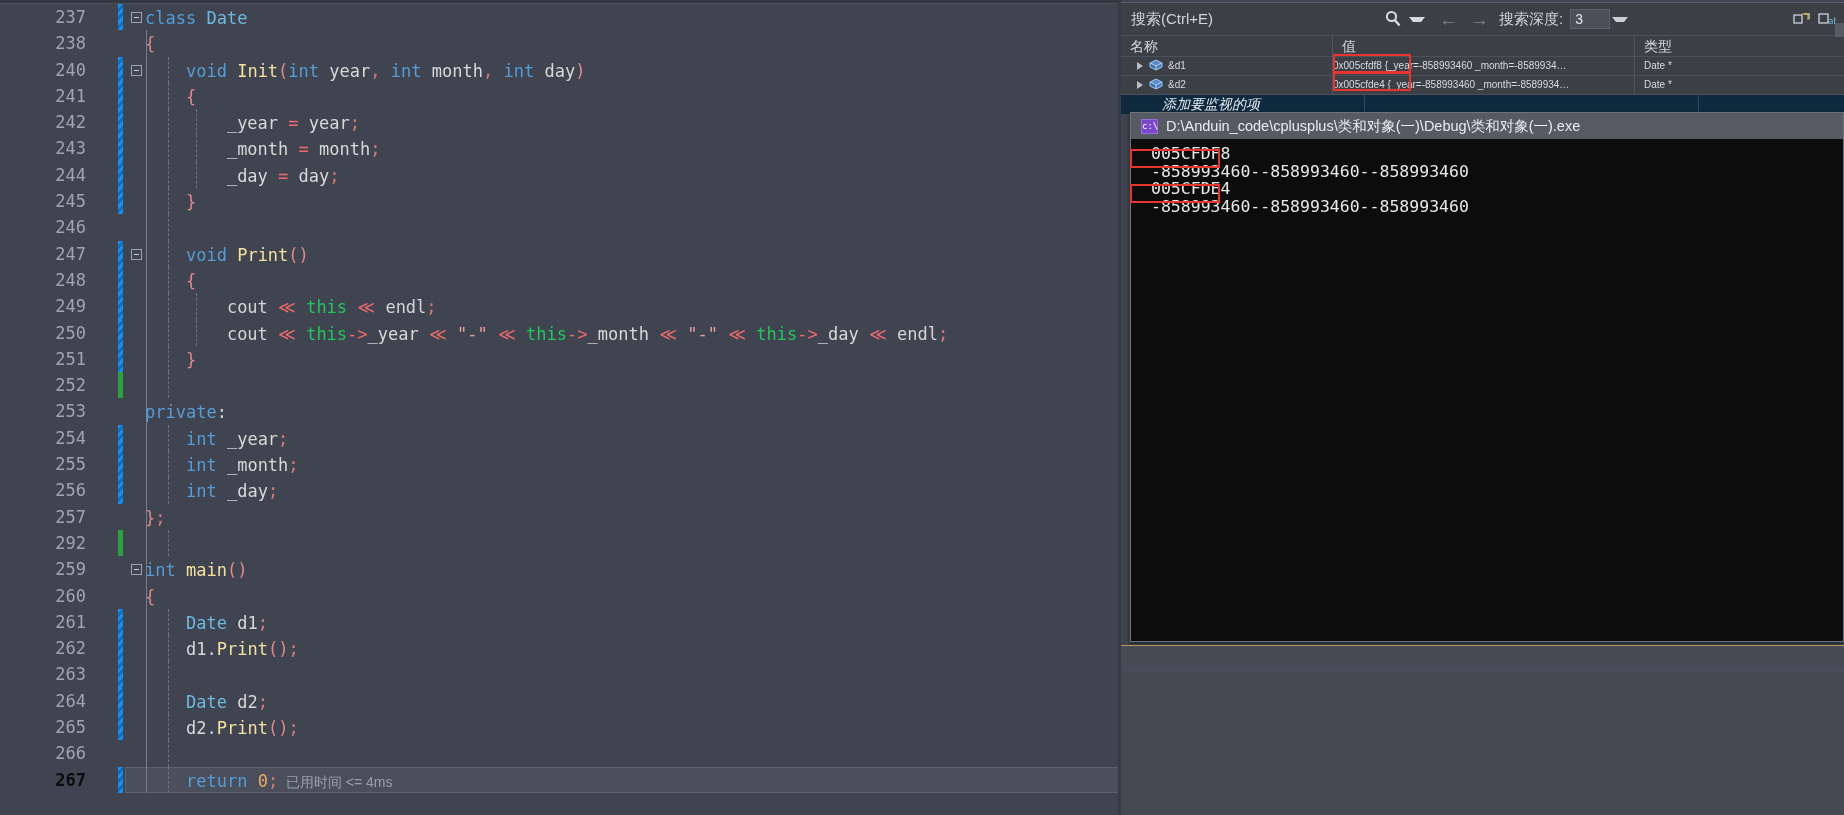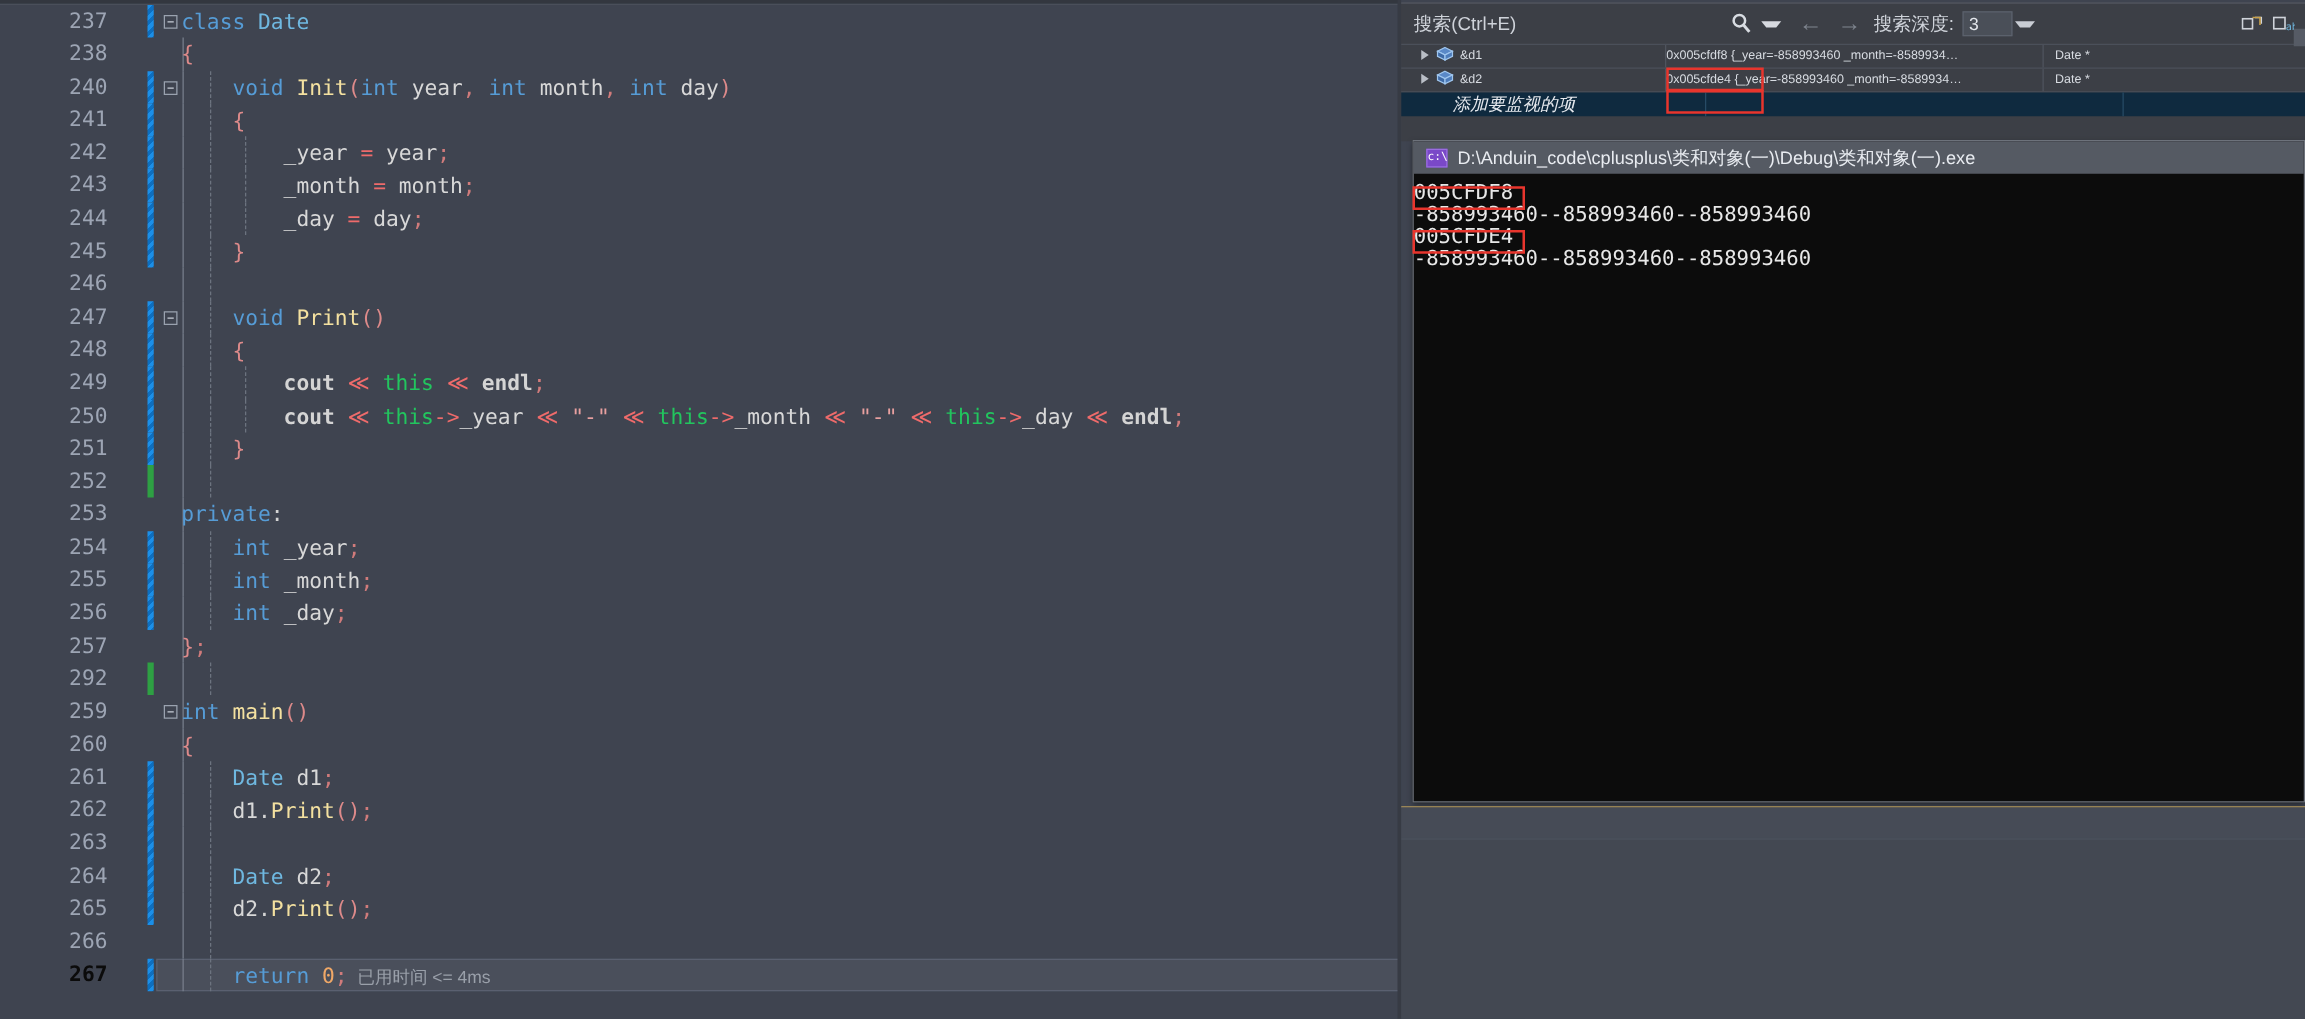--- a/index.html
+++ b/index.html
@@ -43,21 +43,21 @@
   .vline{
     position:absolute;top:0;width:1px;height:100%;background:#787f8c;
   }
   .vline.dash{background:none;border-left:1px dashed #6c737f;width:0;}
   .code{position:absolute;left:145px;top:1px;}
 
   
   .t-key{color:#569cd6;}
   .t-cls{color:#6fb8e0;}
   .t-fn{color:#f4e1a0;text-align:right;}
-  .t-plain{color:#d4d4d4;font-weight:bold;}
+  .t-plain{color:#d4d4d4;}
   .t-punct{color:#d4d4d4;}
   .t-br{color:#dd8a8a;}
   .t-op{color:#ef6b6b;}
   .t-strq{color:#e8a0a0;}
   .t-var{color:#d8d8d8;}
   .t-this{color:#22c55e;}
   .t-num{color:#f0a867;}
   .t-hint{color:#9aa0aa;font-family:"Liberation Sans",sans-serif;font-size:14px;}
   .t-semi{color:#d07b7b;}
 
@@ -148,21 +148,21 @@
   }
   .con-title{
     height:26px;background:#555a63;display:flex;align-items:center;color:#e9ecf1;font-size:14.5px;
   }
   .con-ico{
     width:17px;height:15px;margin-left:10px;margin-right:8px;background:#7a48c8;
     border:1px solid #9a6ee0;box-sizing:border-box;position:relative;flex:0 0 17px;
     color:#fff;font-family:"DejaVu Sans Mono",monospace;font-size:9px;line-height:13px;text-align:center;
   }
   .con-body{
-    padding:6px 0 0 0;color:#e8e8e8;
+    padding:6px 0 0 20px;color:#e8e8e8;
     font-family:"DejaVu Sans Mono","Liberation Mono",monospace;font-size:16.5px;line-height:17.6px;
     white-space:pre;
   }
   .con-line{height:17.6px;}
   .con-hl{position:absolute;border:2px solid #e8352d;box-sizing:border-box;}
 
   
   .strip1{position:absolute;left:0;top:645px;width:723px;height:1px;background:#b79a5a;}
   .strip2{position:absolute;left:0;top:646px;width:723px;height:24px;background:#464b56;}
   .strip3{position:absolute;left:0;top:670px;width:723px;height:2px;background:#52576180;}
@@ -248,20 +248,25 @@
           </div>
           <div class="tb-ic">
             <svg width="18" height="16" viewBox="0 0 18 16">
               <rect x="1" y="3" width="9" height="9" fill="none" stroke="#cfd3da" stroke-width="1.3"></rect>
               <text x="10.5" y="13" font-size="8" fill="#6fb8e0" font-family="monospace">ab</text>
             </svg>
           </div>
         </div>
       </div>
 
+      <div class="wg-head">
+        <div class="c-name">名称</div>
+        <div class="c-val">值</div>
+        <div class="c-type">类型</div>
+      </div>
 
       <div id="watch-rows">
           <div class="wg-row">
             <div class="c-name"><span class="exp-tri"></span><span class="objicon"><svg width="14" height="12" viewBox="0 0 14 12">
                   <path d="M7 1 L13 4 L7 7 L1 4 Z" fill="#5a89c8" stroke="#9fc6ef" stroke-width="1"></path>
                   <path d="M1 4 L1 8 L7 11 L7 7 Z" fill="#3e6aa6" stroke="#9fc6ef" stroke-width="1"></path>
                   <path d="M13 4 L13 8 L7 11 L7 7 Z" fill="#4d7cbb" stroke="#9fc6ef" stroke-width="1"></path>
                 </svg></span><span>&amp;d1</span></div>
             <div class="c-val"><span>0x005cfdf8</span> <span>{_year=-858993460 _month=-8589934…</span></div>
             <div class="c-type" style="padding-left:9px;">Date *</div>

